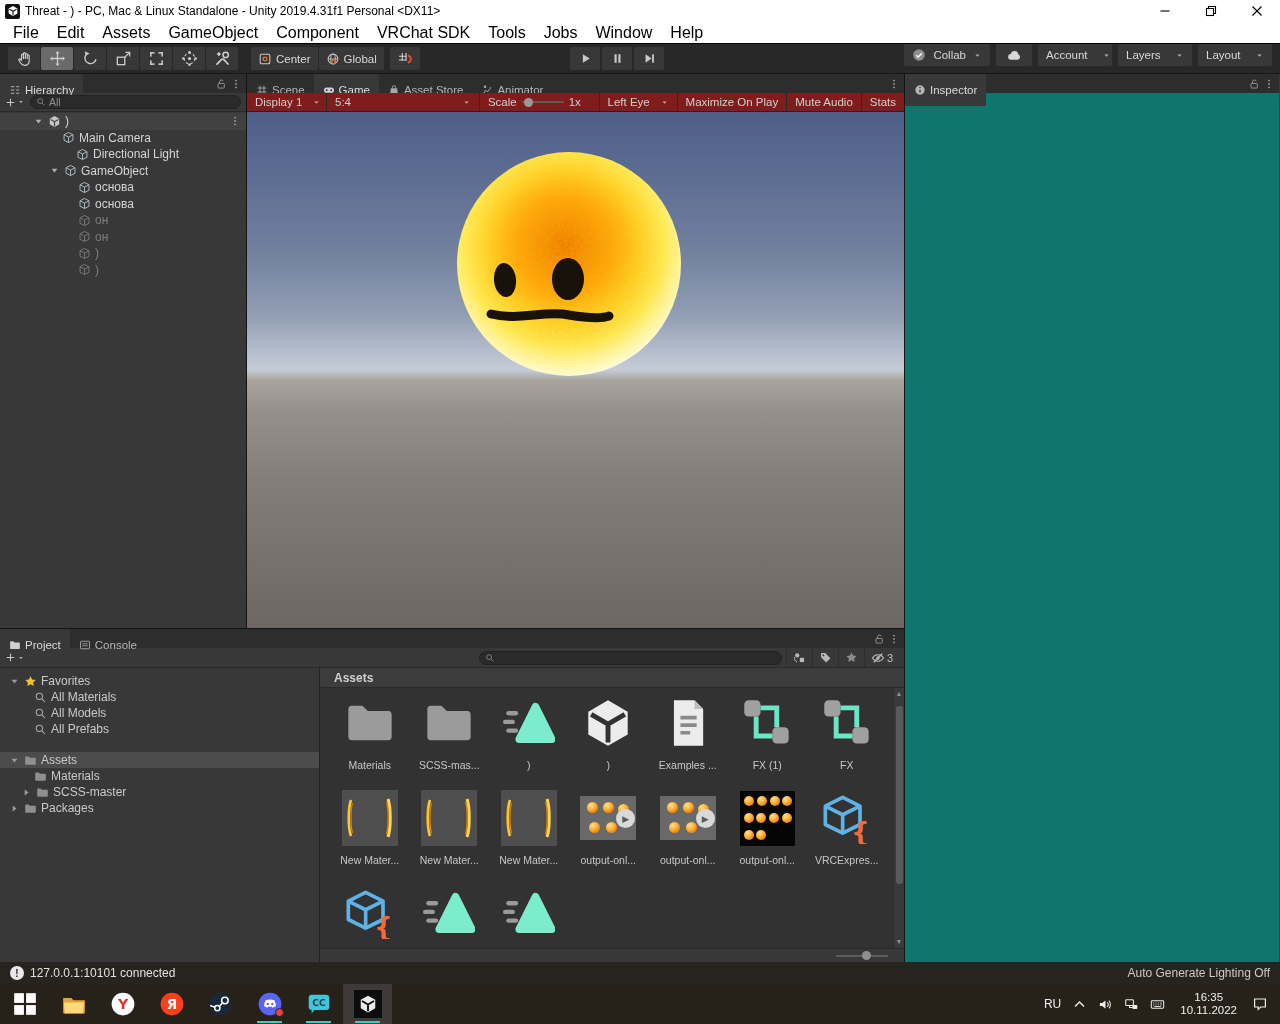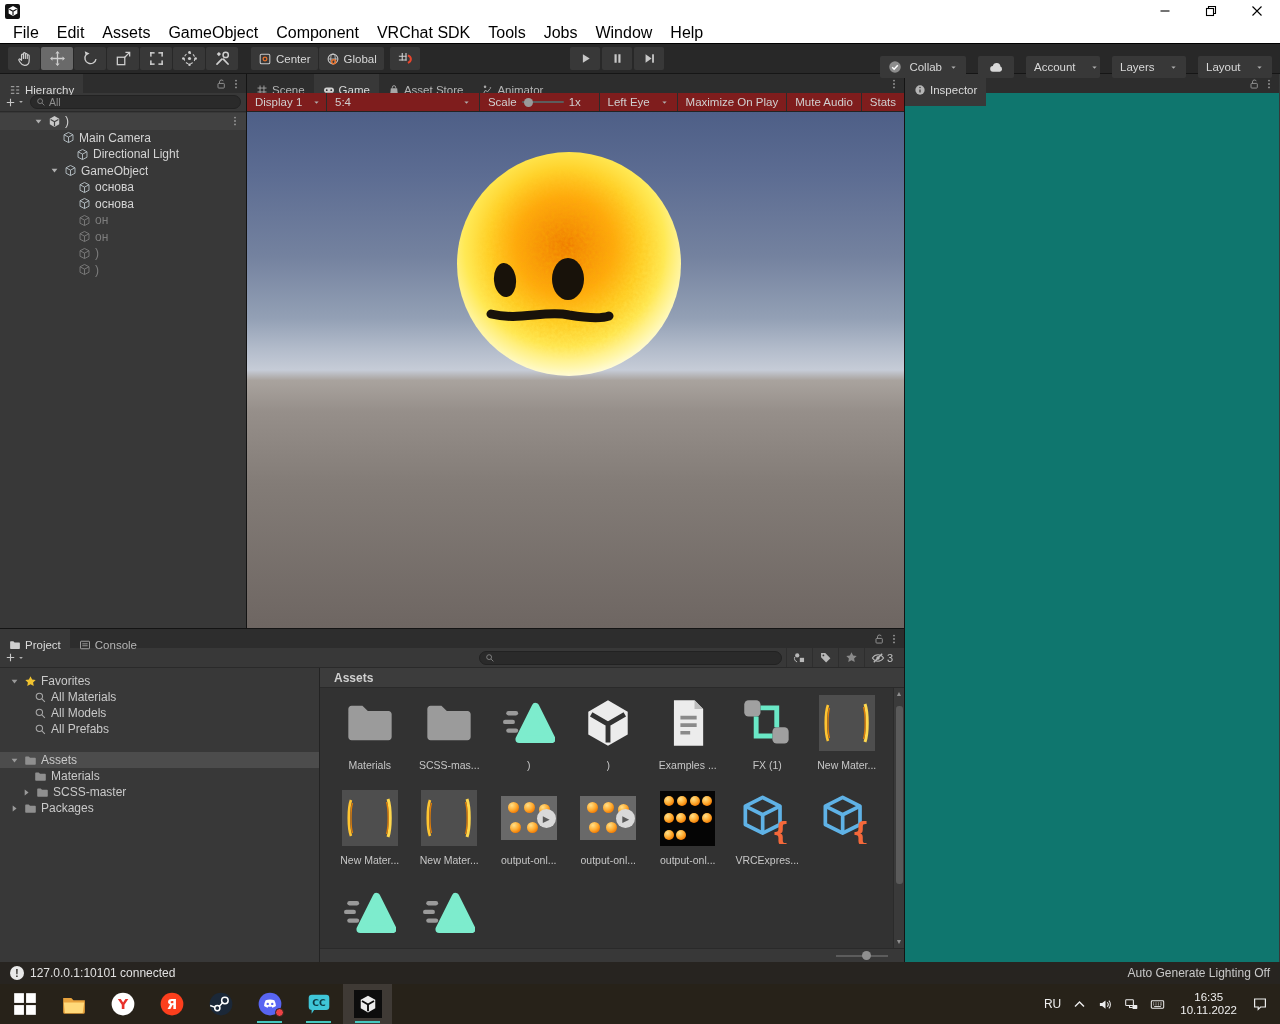--- a/index.html
+++ b/index.html
@@ -19,21 +19,21 @@
 
 .main-toolbar{height:30px;background:#282828;position:relative;display:flex;align-items:center;border-bottom:1px solid #161616}
 .tool-group{display:flex;gap:1px;margin-left:8px}
 .tool-btn{width:32px;height:23px;background:#383838;display:flex;align-items:center;justify-content:center;border-radius:2px}
 .tool-btn.selected{background:#6a6a6a}
 .pivot-group{display:flex;gap:1px;margin-left:13px}
 .pill-btn{height:23px;background:#383838;border-radius:2px;display:flex;align-items:center;padding:0 7px;gap:4px;color:#d8d8d8;font-size:11.5px;white-space:nowrap}
 .snap-btn{width:30px;height:23px;background:#383838;border-radius:2px;display:flex;align-items:center;justify-content:center;margin-left:6px}
 .playback{position:absolute;left:570px;top:3px;display:flex;gap:2px}
 .play-btn{width:30px;height:23px;background:#383838;display:flex;align-items:center;justify-content:center;border-radius:2px}
-.toolbar-right{position:absolute;right:8px;top:12px;display:flex;gap:12px;align-items:center}
+.toolbar-right{position:absolute;right:8px;top:0;display:flex;gap:6px;align-items:center}
 .dd-btn{height:22px;background:#383838;border-radius:2px;color:#d8d8d8;font-size:11.5px;display:flex;align-items:center;padding:0 8px;gap:7px;white-space:nowrap}
 .dd-btn .grow{flex:1}
 .cloud-btn{width:36px;height:22px;background:#383838;border-radius:2px;display:flex;align-items:center;justify-content:center}
 
 
 .workspace{display:flex;height:888px;background:#383838}
 .left-col{width:905px;display:flex;flex-direction:column;border-right:1px solid #141414}
 .editor-row{height:554px;display:flex}
 .tabbar{height:19px;background:#2d2d2d;display:flex;align-items:stretch;flex:none}
 .tab{display:flex;align-items:center;gap:4px;padding:16px 9px;font-size:11.5px;color:#b5b5b5;white-space:nowrap}
@@ -115,20 +115,21 @@
 </head>
 <body>
 
 <div class="titlebar">
   <span class="appico" id="title-ico">
       <svg class="ic" width="12" height="12" viewBox="0 0 16 16">
         <path d="M8 1.3l5.8 3.3v6.8L8 14.7l-5.8-3.3V4.6z" fill="#fff"></path>
         <path d="M8 8.4v5.4M8 8.4L3.2 5.6M8 8.4l4.8-2.8" stroke="#111" stroke-width="1.5"></path>
       </svg>
     </span>
+  <span class="title-text">Threat - ) - PC, Mac &amp; Linux Standalone - Unity 2019.4.31f1 Personal &lt;DX11&gt;</span>
   <div class="win-controls">
     <div class="win-btn">
         <svg class="ic" width="12" height="12" viewBox="0 0 12 12">
           <path d="M1.5 6h9" stroke="#000" stroke-width="1.1"></path>
         </svg>
       </div>
     <div class="win-btn">
         <svg class="ic" width="12" height="12" viewBox="0 0 12 12">
           <path d="M3.5 3.5V1.5h7v7h-2" fill="none" stroke="#000" stroke-width="1.1"></path>
           <rect x="1.5" y="3.5" width="7" height="7" fill="none" stroke="#000" stroke-width="1.1"></rect>
@@ -762,20 +763,30 @@
                     <svg class="ic" width="52" height="52" viewBox="0 0 48 48">
                       <rect x="3" y="3" width="15" height="15" rx="4" fill="#a0a0a0"></rect>
                       <rect x="29" y="28" width="15" height="15" rx="4" fill="#a0a0a0"></rect>
                       <path d="M18 10h15v18M29 36H14V18" fill="none" stroke="#6ae8c6" stroke-width="4.5"></path>
                     </svg>
                   </div>
                   <div class="tile-label">FX (1)</div>
                 </div>
                 <div class="tile">
                   <div class="tile-icon">
+                    <svg class="ic" width="52" height="52" viewBox="0 0 48 48">
+                      <rect x="3" y="3" width="15" height="15" rx="4" fill="#a0a0a0"></rect>
+                      <rect x="29" y="28" width="15" height="15" rx="4" fill="#a0a0a0"></rect>
+                      <path d="M18 10h15v18M29 36H14V18" fill="none" stroke="#6ae8c6" stroke-width="4.5"></path>
+                    </svg>
+                  </div>
+                  <div class="tile-label">FX</div>
+                </div>
+                <div class="tile">
+                  <div class="tile-icon">
                     <div class="thumb">
                       <svg class="ic" width="56" height="56" viewBox="0 0 56 56">
                         <rect width="56" height="56" fill="#4e4e4e"></rect>
                         <path d="M9 10C6 18 6 38 9 46" fill="none" stroke="#ffc531" stroke-width="2.6"></path>
                         <path d="M10.5 13c-2 6.5-2 23.5 0 30" fill="none" stroke="#f08300" stroke-width="1.3" opacity=".9"></path>
                         <path d="M46 9c3 8.5 3 29.5 0 38" fill="none" stroke="#ffd84d" stroke-width="3"></path>
                         <path d="M44.5 12c2.2 7 2.2 25 0 32" fill="none" stroke="#f08300" stroke-width="1.3" opacity=".9"></path>
                       </svg>
                     </div>
                   </div>

